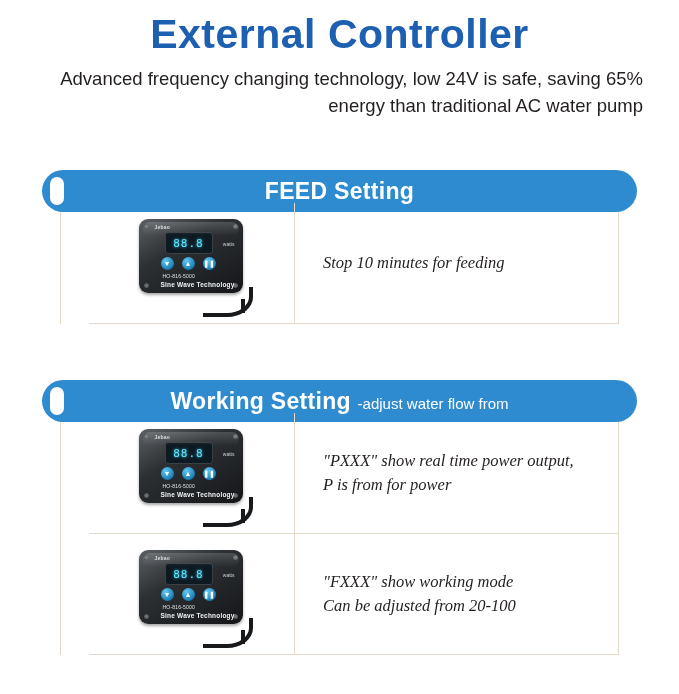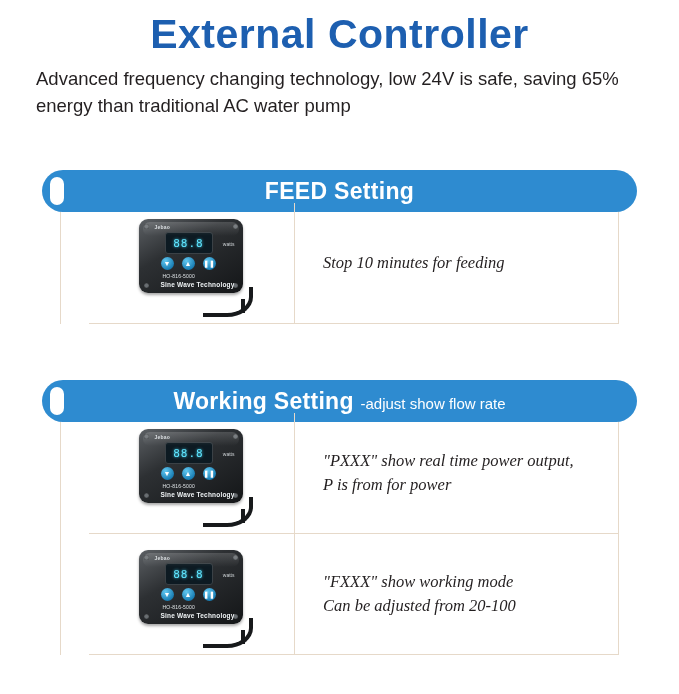--- a/index.html
+++ b/index.html
@@ -24,21 +24,21 @@
     text-align: center;
     font-family: "Liberation Sans", sans-serif;
     font-weight: bold;
     font-size: 41px;
     letter-spacing: 0.5px;
     color: #1d5fb0;
     margin: 9px 0 0 0;
     line-height: 50px;
   }
   .subtitle {
-    text-align: left;
+    text-align: right;
     font-family: "Liberation Sans", sans-serif;
     font-size: 18.5px;
     color: #231f20;
     line-height: 27px;
     margin: 6px 36px 0 36px;
   }
 
   
   .banner-wrap {
     position: relative;
@@ -296,21 +296,21 @@
         <p><span>Stop 10 minutes for feeding</span></p>
       </div>
     </div>
   </div>
 
   <div style="height:32px"></div>
   <div class="banner-wrap">
     <div class="banner">
       <div class="cap"></div>
       <div class="banner-text">
-        <span>Working Setting</span>&nbsp;<span class="sub">-adjust show flow rate</span>
+        <span>Working Setting</span>&nbsp;<span class="sub">-adjust water flow from</span>
       </div>
     </div>
   </div>
   <div style="height:14px"></div>
 
   <div class="table">
 
     <div class="row">
       <div class="cell-img">
         <div class="device">

